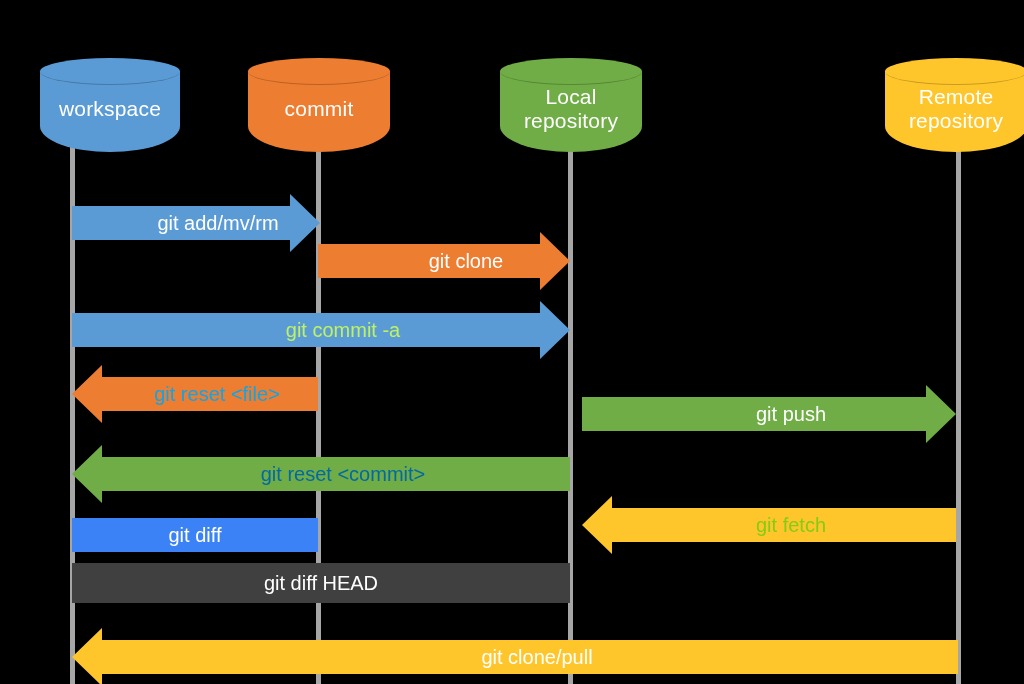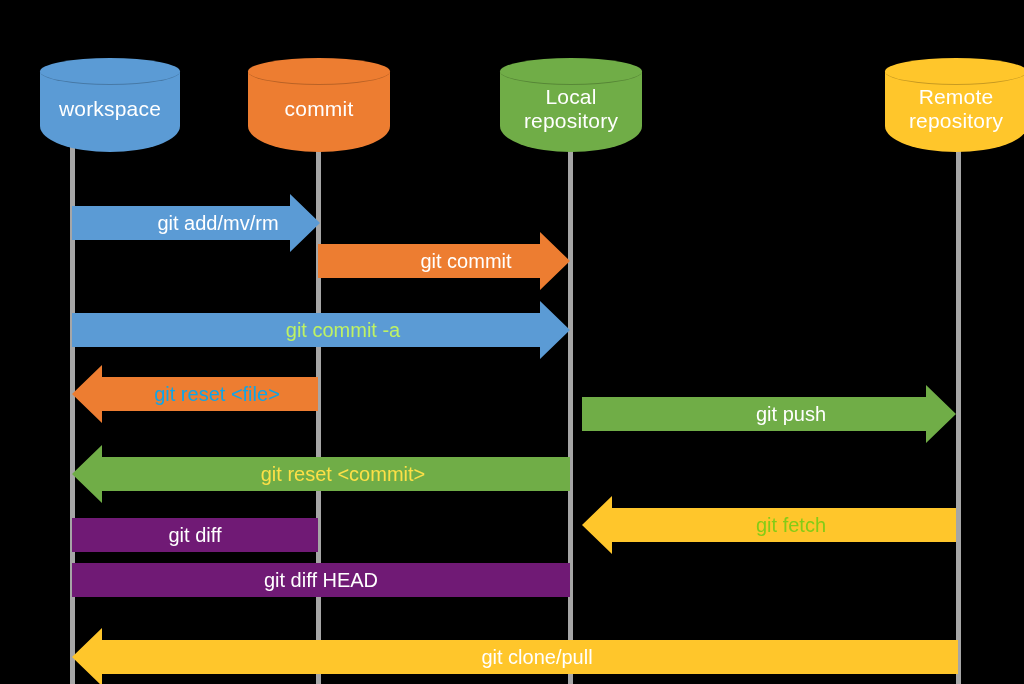--- a/index.html
+++ b/index.html
@@ -115,21 +115,21 @@
       <div class="arrow right" style="left: 72px; top: 194px; width: 248px; height: 58px;">
         <svg width="248" height="58" viewBox="0 0 248 58">
           <polygon points="0,12 218,12 218,0 248,29 218,58 218,46 0,46" fill="#5B9BD5"></polygon>
         </svg>
         <div class="txt" style="color: rgb(255, 255, 255);">git add/mv/rm</div>
       </div>
       <div class="arrow right" style="left: 318px; top: 232px; width: 252px; height: 58px;">
         <svg width="252" height="58" viewBox="0 0 252 58">
           <polygon points="0,12 222,12 222,0 252,29 222,58 222,46 0,46" fill="#ED7D31"></polygon>
         </svg>
-        <div class="txt" style="color: rgb(255, 255, 255);">git commit</div>
+        <div class="txt" style="color: rgb(255, 255, 255);">git clone</div>
       </div>
       <div class="arrow right" style="left: 72px; top: 301px; width: 498px; height: 58px;">
         <svg width="498" height="58" viewBox="0 0 498 58">
           <polygon points="0,12 468,12 468,0 498,29 468,58 468,46 0,46" fill="#5B9BD5"></polygon>
         </svg>
         <div class="txt" style="color: #bef264;">git commit -a</div>
       </div>
       <div class="arrow left" style="left: 72px; top: 365px; width: 246px; height: 58px;">
         <svg width="246" height="58" viewBox="0 0 246 58">
           <polygon points="246,12 30,12 30,0 0,29 30,58 30,46 246,46" fill="#ED7D31"></polygon>
@@ -139,38 +139,38 @@
       <div class="arrow right" style="left: 582px; top: 385px; width: 374px; height: 58px; text-align: right;">
         <svg width="374" height="58" viewBox="0 0 374 58">
           <polygon points="0,12 344,12 344,0 374,29 344,58 344,46 0,46" fill="#70AD47"></polygon>
         </svg>
         <div class="txt" style="color: rgb(255, 255, 255);">git push</div>
       </div>
       <div class="arrow left" style="left: 72px; top: 445px; width: 498px; height: 58px;">
         <svg width="498" height="58" viewBox="0 0 498 58">
           <polygon points="498,12 30,12 30,0 0,29 30,58 30,46 498,46" fill="#70AD47"></polygon>
         </svg>
-        <div class="txt" style="color: #fde047;">git reset &lt;commit&gt;</div>
+        <div class="txt" style="color: #0369a1;">git reset &lt;commit&gt;</div>
       </div>
       <div class="arrow left" style="left: 582px; top: 496px; width: 374px; height: 58px;">
         <svg width="374" height="58" viewBox="0 0 374 58">
           <polygon points="374,12 30,12 30,0 0,29 30,58 30,46 374,46" fill="#FFC62B"></polygon>
         </svg>
         <div class="txt" style="color: #84cc16;">git fetch</div>
       </div>
       <div class="arrow left" style="left: 72px; top: 628px; width: 886px; height: 58px;">
         <svg width="886" height="58" viewBox="0 0 886 58">
           <polygon points="886,12 30,12 30,0 0,29 30,58 30,46 886,46" fill="#FFC62B"></polygon>
         </svg>
         <div class="txt" style="color: rgb(255, 255, 255);">git clone/pull</div>
       </div>
     </div>
   <div id="bars">
-      <div class="bar" style="left: 72px; top: 518px; width: 246px; height: 34px; background: #701a75;">git diff</div>
-      <div class="bar" style="left: 72px; top: 563px; width: 498px; height: 34px; background: #701a75;">git diff HEAD</div>
+      <div class="bar" style="left: 72px; top: 518px; width: 246px; height: 34px; background: #3b82f6;">git diff</div>
+      <div class="bar" style="left: 72px; top: 563px; width: 498px; height: 40px; background: #404040;">git diff HEAD</div>
     </div>
   <div id="nodes">
       <div class="cyl" style="left: 0px; top: 58px; width: 140px; height: 94px; margin-left: 40px;">
         <div class="body" style="background: rgb(91, 155, 213);"></div>
         <div class="top" style="background: rgb(91, 155, 213); border-bottom: 1px solid rgb(71, 121, 166);"></div>
         <div class="label">
           <span>workspace</span>
         </div>
       </div>
       <div class="cyl" style="left: 248px; top: 58px; width: 142px; height: 94px;">

